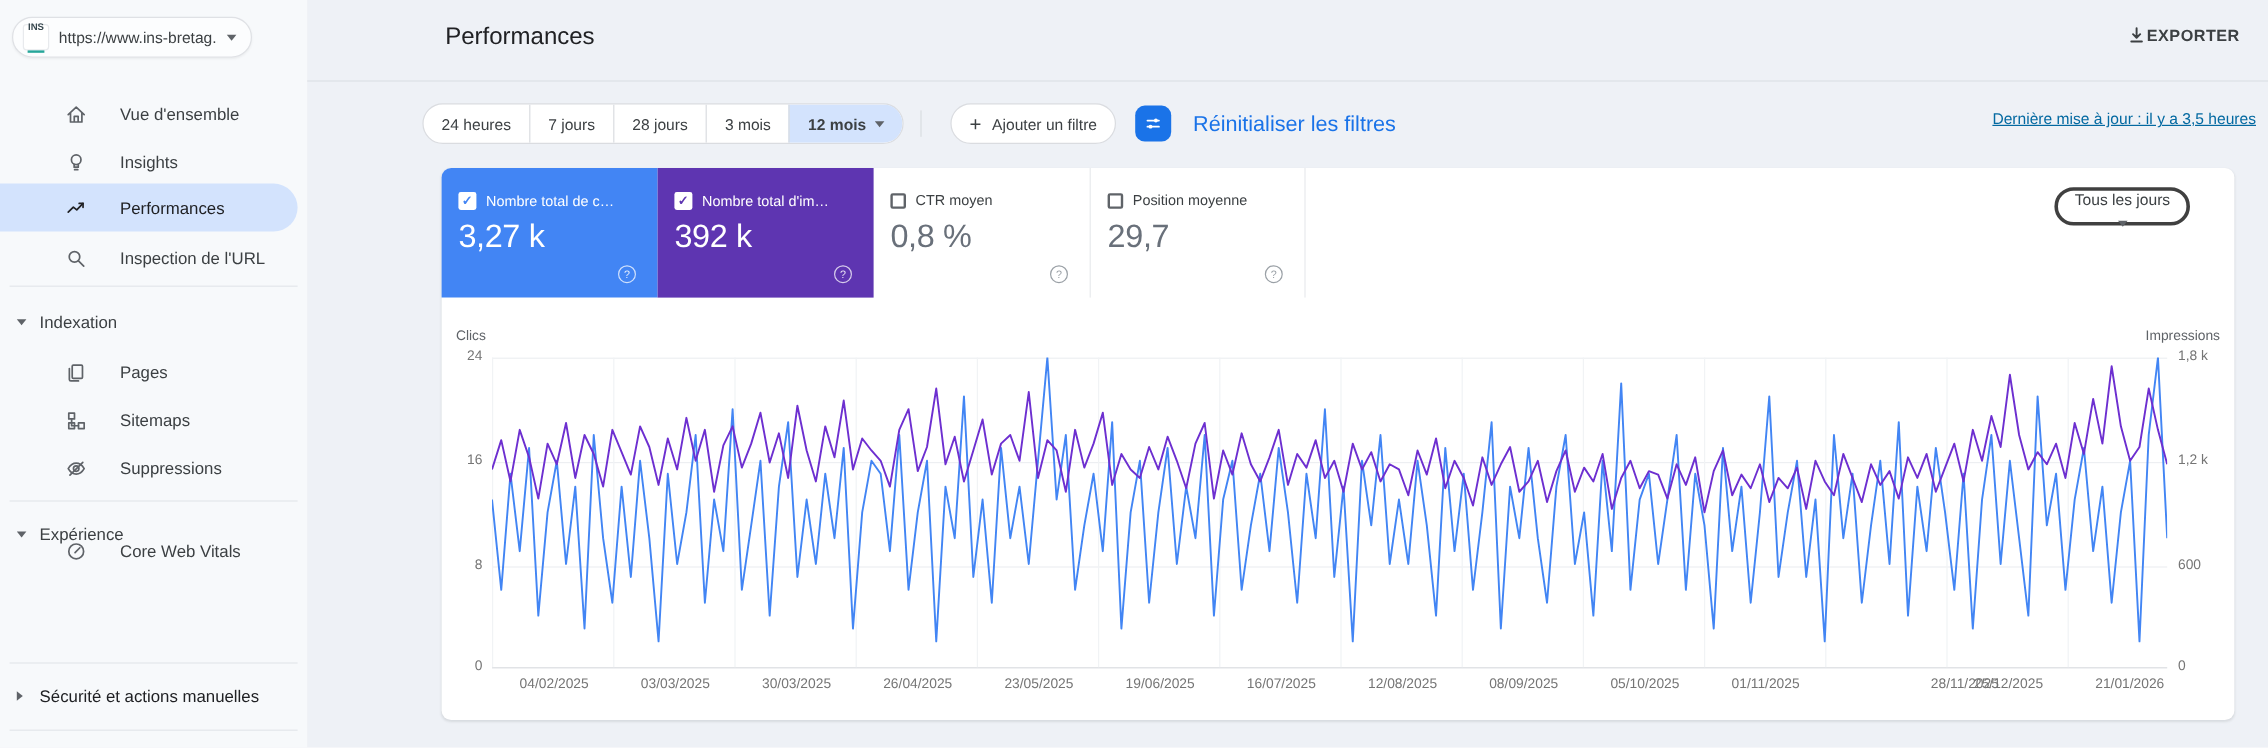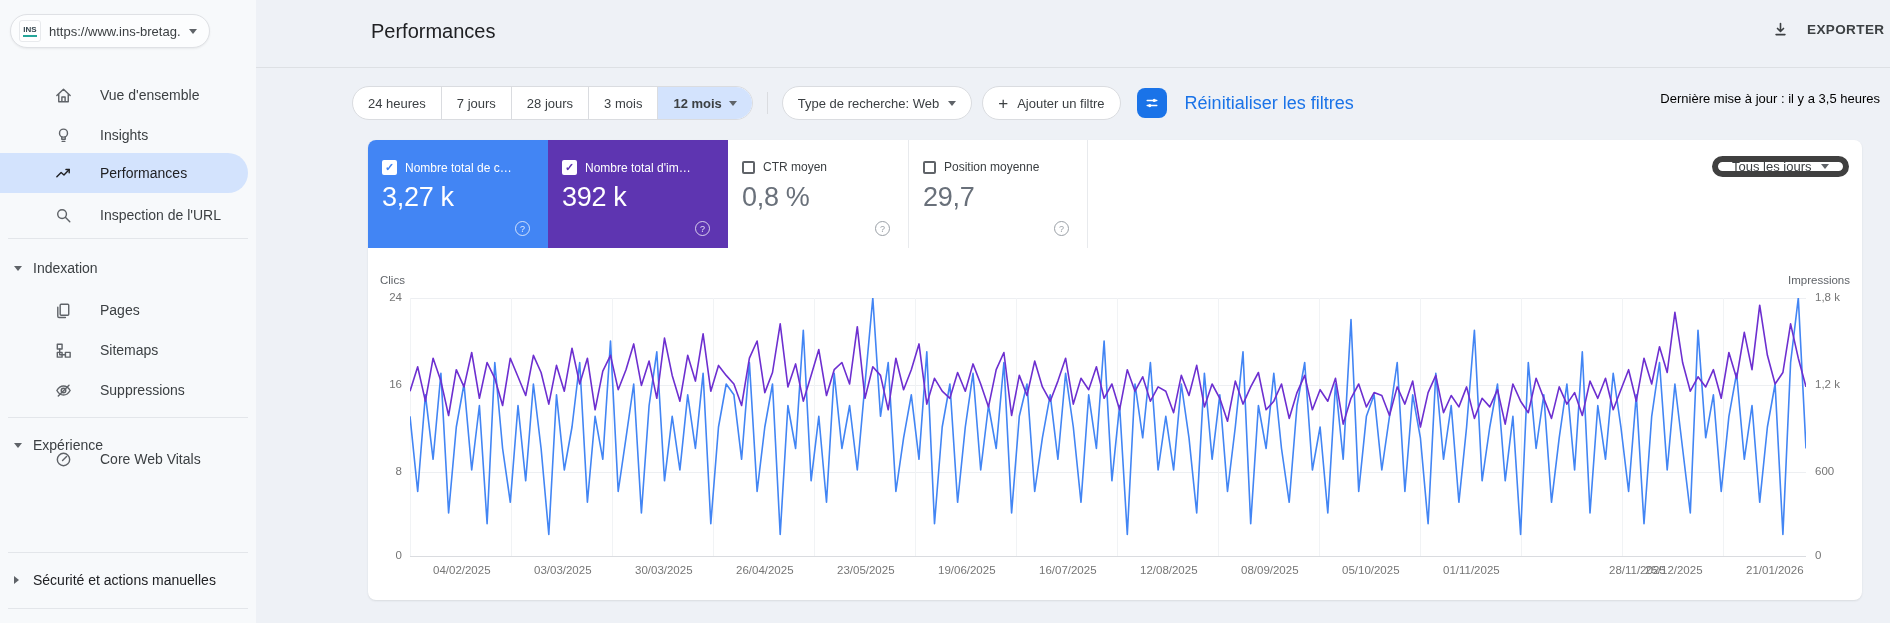--- a/index.html
+++ b/index.html
@@ -6,21 +6,21 @@
   html,body { width:1890px; height:623px; overflow:hidden; }
   body { background:#eef1f6; font-family:"Liberation Sans", sans-serif; color:#3c4043; position:relative; }
 
   
   .sidebar { position:absolute; left:0; top:0; width:256px; height:623px; background:#f7f9fb; }
   .prop-pill { position:absolute; left:10px; top:14px; width:200px; height:34px; background:#fcfdfe;
     border:1px solid #dfe1e5; border-radius:17px; display:flex; align-items:center; padding:0 12px 0 8px; gap:8px;
     box-shadow:0 1px 2px rgba(60,64,67,.08); cursor:pointer; }
   .prop-logo { width:22px; height:22px; background:#fff; border:1px solid #e8eaed; border-radius:3px;
     display:flex; align-items:center; justify-content:center; font-size:8px; font-weight:bold; color:#37474f; }
-  .prop-logo i { font-style:normal; border-bottom:2px solid #26a69a; padding-bottom:1px; }
+  .prop-logo i { font-style:normal; border-bottom:2px solid #26a69a; padding-bottom:15px; }
   .prop-url { font-size:13px; color:#3c4043; white-space:nowrap; overflow:hidden; flex:1; }
   .caret-down { width:0; height:0; border-left:4px solid transparent; border-right:4px solid transparent;
     border-top:5px solid #5f6368; flex:none; }
   .caret-right { width:0; height:0; border-top:4px solid transparent; border-bottom:4px solid transparent;
     border-left:5px solid #5f6368; flex:none; }
   .nav-row { position:absolute; left:0; width:248px; height:40px; display:flex; align-items:center; font-size:14px;
     color:#3c4043; cursor:pointer; border-radius:0 20px 20px 0; }
   .nav-row .nico { position:absolute; left:53px; width:20px; height:20px; display:flex; align-items:center; justify-content:center; }
   .nav-row .nlabel { position:absolute; left:100px; white-space:nowrap; }
   .nav-row.selected { background:#d3e3fd; color:#202124; }
@@ -28,38 +28,38 @@
   .sec-row .scaret { position:absolute; left:14px; }
   .sec-row .slabel { position:absolute; left:33px; white-space:nowrap; }
   .sec-row.strong .slabel { font-weight:500; color:#202124; }
   .side-div { position:absolute; left:8px; width:240px; height:1px; background:#e3e6ea; }
   svg.ic { stroke:#5f6368; stroke-width:1.5; fill:none; stroke-linecap:round; stroke-linejoin:round; }
   .selected svg.ic { stroke:#202124; }
 
   
   .top-divider { position:absolute; left:256px; right:0; top:67px; height:1px; background:#dde0e4; }
   .page-title { position:absolute; left:371px; top:20px; font-size:20px; color:#202124; }
-  .export-btn { position:absolute; left:1772px; top:21px; display:flex; align-items:center; gap:18px;
+  .export-btn { position:absolute; left:1772px; top:21px; display:flex; align-items:center; gap:0;
     font-size:13.5px; font-weight:bold; letter-spacing:.4px; color:#3c4043; cursor:pointer; }
 
   
   .filter-row { position:absolute; left:352px; top:86px; height:34px; display:flex; align-items:center; }
   .seg-group { display:flex; height:34px; border:1px solid #dadce0; border-radius:17px; background:#fff; overflow:hidden; }
   .seg { padding:0 15px; display:flex; align-items:center; gap:7px; font-size:13px; color:#3c4043;
     border-left:1px solid #dadce0; cursor:pointer; white-space:nowrap; }
   .seg:first-child { border-left:none; }
   .seg.sel { background:#d3e3fd; }
   .vdiv { width:1px; height:22px; background:#dadce0; margin:0 14px; }
   .pill-btn { height:34px; border:1px solid #dadce0; border-radius:17px; background:#fff; display:flex;
     align-items:center; gap:9px; padding:0 15px; font-size:13px; color:#3c4043; cursor:pointer; white-space:nowrap; }
   .plus { font-size:17px; color:#3c4043; line-height:1; }
   .tune-btn { width:30px; height:30px; margin-left:16px; background:#1a73e8; border-radius:8px; display:flex;
     align-items:center; justify-content:center; cursor:pointer; }
   .reset-link { margin-left:18px; font-size:18px; color:#1a73e8; cursor:pointer; white-space:nowrap; }
-  .last-update { position:absolute; right:10px; top:91px; font-size:13px; color:#000000; }
+  .last-update { position:absolute; right:10px; top:91px; font-size:13px; color:#0369a1;text-decoration:underline; }
 
   
   .panel { position:absolute; left:368px; top:140px; width:1494px; height:460px; background:#fff;
     border-radius:8px; box-shadow:0 1px 2px rgba(60,64,67,.12); }
   .cards { position:absolute; left:0; top:0; height:108px; display:flex; }
   .card { width:180px; height:108px; position:relative; cursor:pointer; }
   .card.c0 { background:#4285f4; border-radius:8px 0 0 0; }
   .card.c1 { background:#5e35b1; }
   .card.c3 { border-left:1px solid #e8eaed; border-right:1px solid #e8eaed; }
   .card-head { position:absolute; left:14px; top:20px; display:flex; align-items:center; gap:8px; }
@@ -70,22 +70,22 @@
   .card-label { font-size:12px; white-space:nowrap; }
   .c0 .card-label,.c1 .card-label { color:#fff; }
   .c2 .card-label,.c3 .card-label { color:#3c4043; }
   .card-value { position:absolute; left:14px; top:42px; font-size:27px; letter-spacing:-.3px; }
   .c0 .card-value,.c1 .card-value { color:#fff; }
   .c2 .card-value,.c3 .card-value { color:#69707a; }
   .help { position:absolute; right:18px; bottom:12px; width:15px; height:15px; border-radius:50%;
     font-size:9px; display:flex; align-items:center; justify-content:center; }
   .c0 .help,.c1 .help { border:1px solid rgba(255,255,255,.75); color:rgba(255,255,255,.85); }
   .c2 .help,.c3 .help { border:1px solid #9aa0a6; color:#9aa0a6; }
-  .gran-pill { position:absolute; left:1344px; top:16px; height:21px; border:6px solid #404040; border-radius:16px;
-    background:#fff; display:flex; align-items:center; gap:10px; padding:0 14px; font-size:13px; color:#3c4043; cursor:pointer; }
+  .gran-pill { position:absolute; left:1344px; top:16px; height:32px; border:3px solid #404040; border-radius:16px;
+    background:#fff; display:flex; align-items:center; gap:10px; padding:0 14px; font-size:13px; color:#3c4043; cursor:pointer;flex-direction:column; }
 
   
   .axis-title { position:absolute; font-size:11.5px; color:#5f6368; }
   .tickL { position:absolute; width:32px; text-align:right; font-size:11.5px; color:#757575; }
   .tickR { position:absolute; left:1447px; font-size:11.5px; color:#757575; white-space:nowrap; }
   .gline { position:absolute; left:42px; width:1396px; height:1px; background:#edeff2; }
   .gline.base { background:#dadce0; }
   .vline { position:absolute; top:158px; width:1px; height:258px; background:#f1f3f5; }
   .chart-svg { position:absolute; left:42px; top:158px; }
   .xlab { position:absolute; top:424px; font-size:11.5px; color:#757575; white-space:nowrap;padding-left:23px; }
@@ -223,24 +223,20 @@
       </div>
     <div class="seg">
         <span>3 mois</span>
       </div>
     <div class="seg sel">
       <span style="font-weight:bold">12 mois</span>
       <span class="caret-down"></span>
     </div>
   </div>
   <div class="vdiv"></div>
-  <div class="pill-btn">
-    <span>Type de recherche: Web</span>
-    <span class="caret-down"></span>
-  </div>
   <div class="pill-btn" style="margin-left:10px">
     <span class="plus">+</span>
     <span>Ajouter un filtre</span>
   </div>
   <div class="tune-btn">
     <svg width="16" height="16" viewBox="0 0 20 20" style="stroke:#fff;stroke-width:1.8;stroke-linecap:round">
         <path d="M4 6.8 H16 M4 13.2 H16"></path>
         <circle cx="12.8" cy="6.8" r="2" fill="#fff" stroke="none"></circle>
         <circle cx="7.2" cy="13.2" r="2" fill="#fff" stroke="none"></circle>
       </svg>

